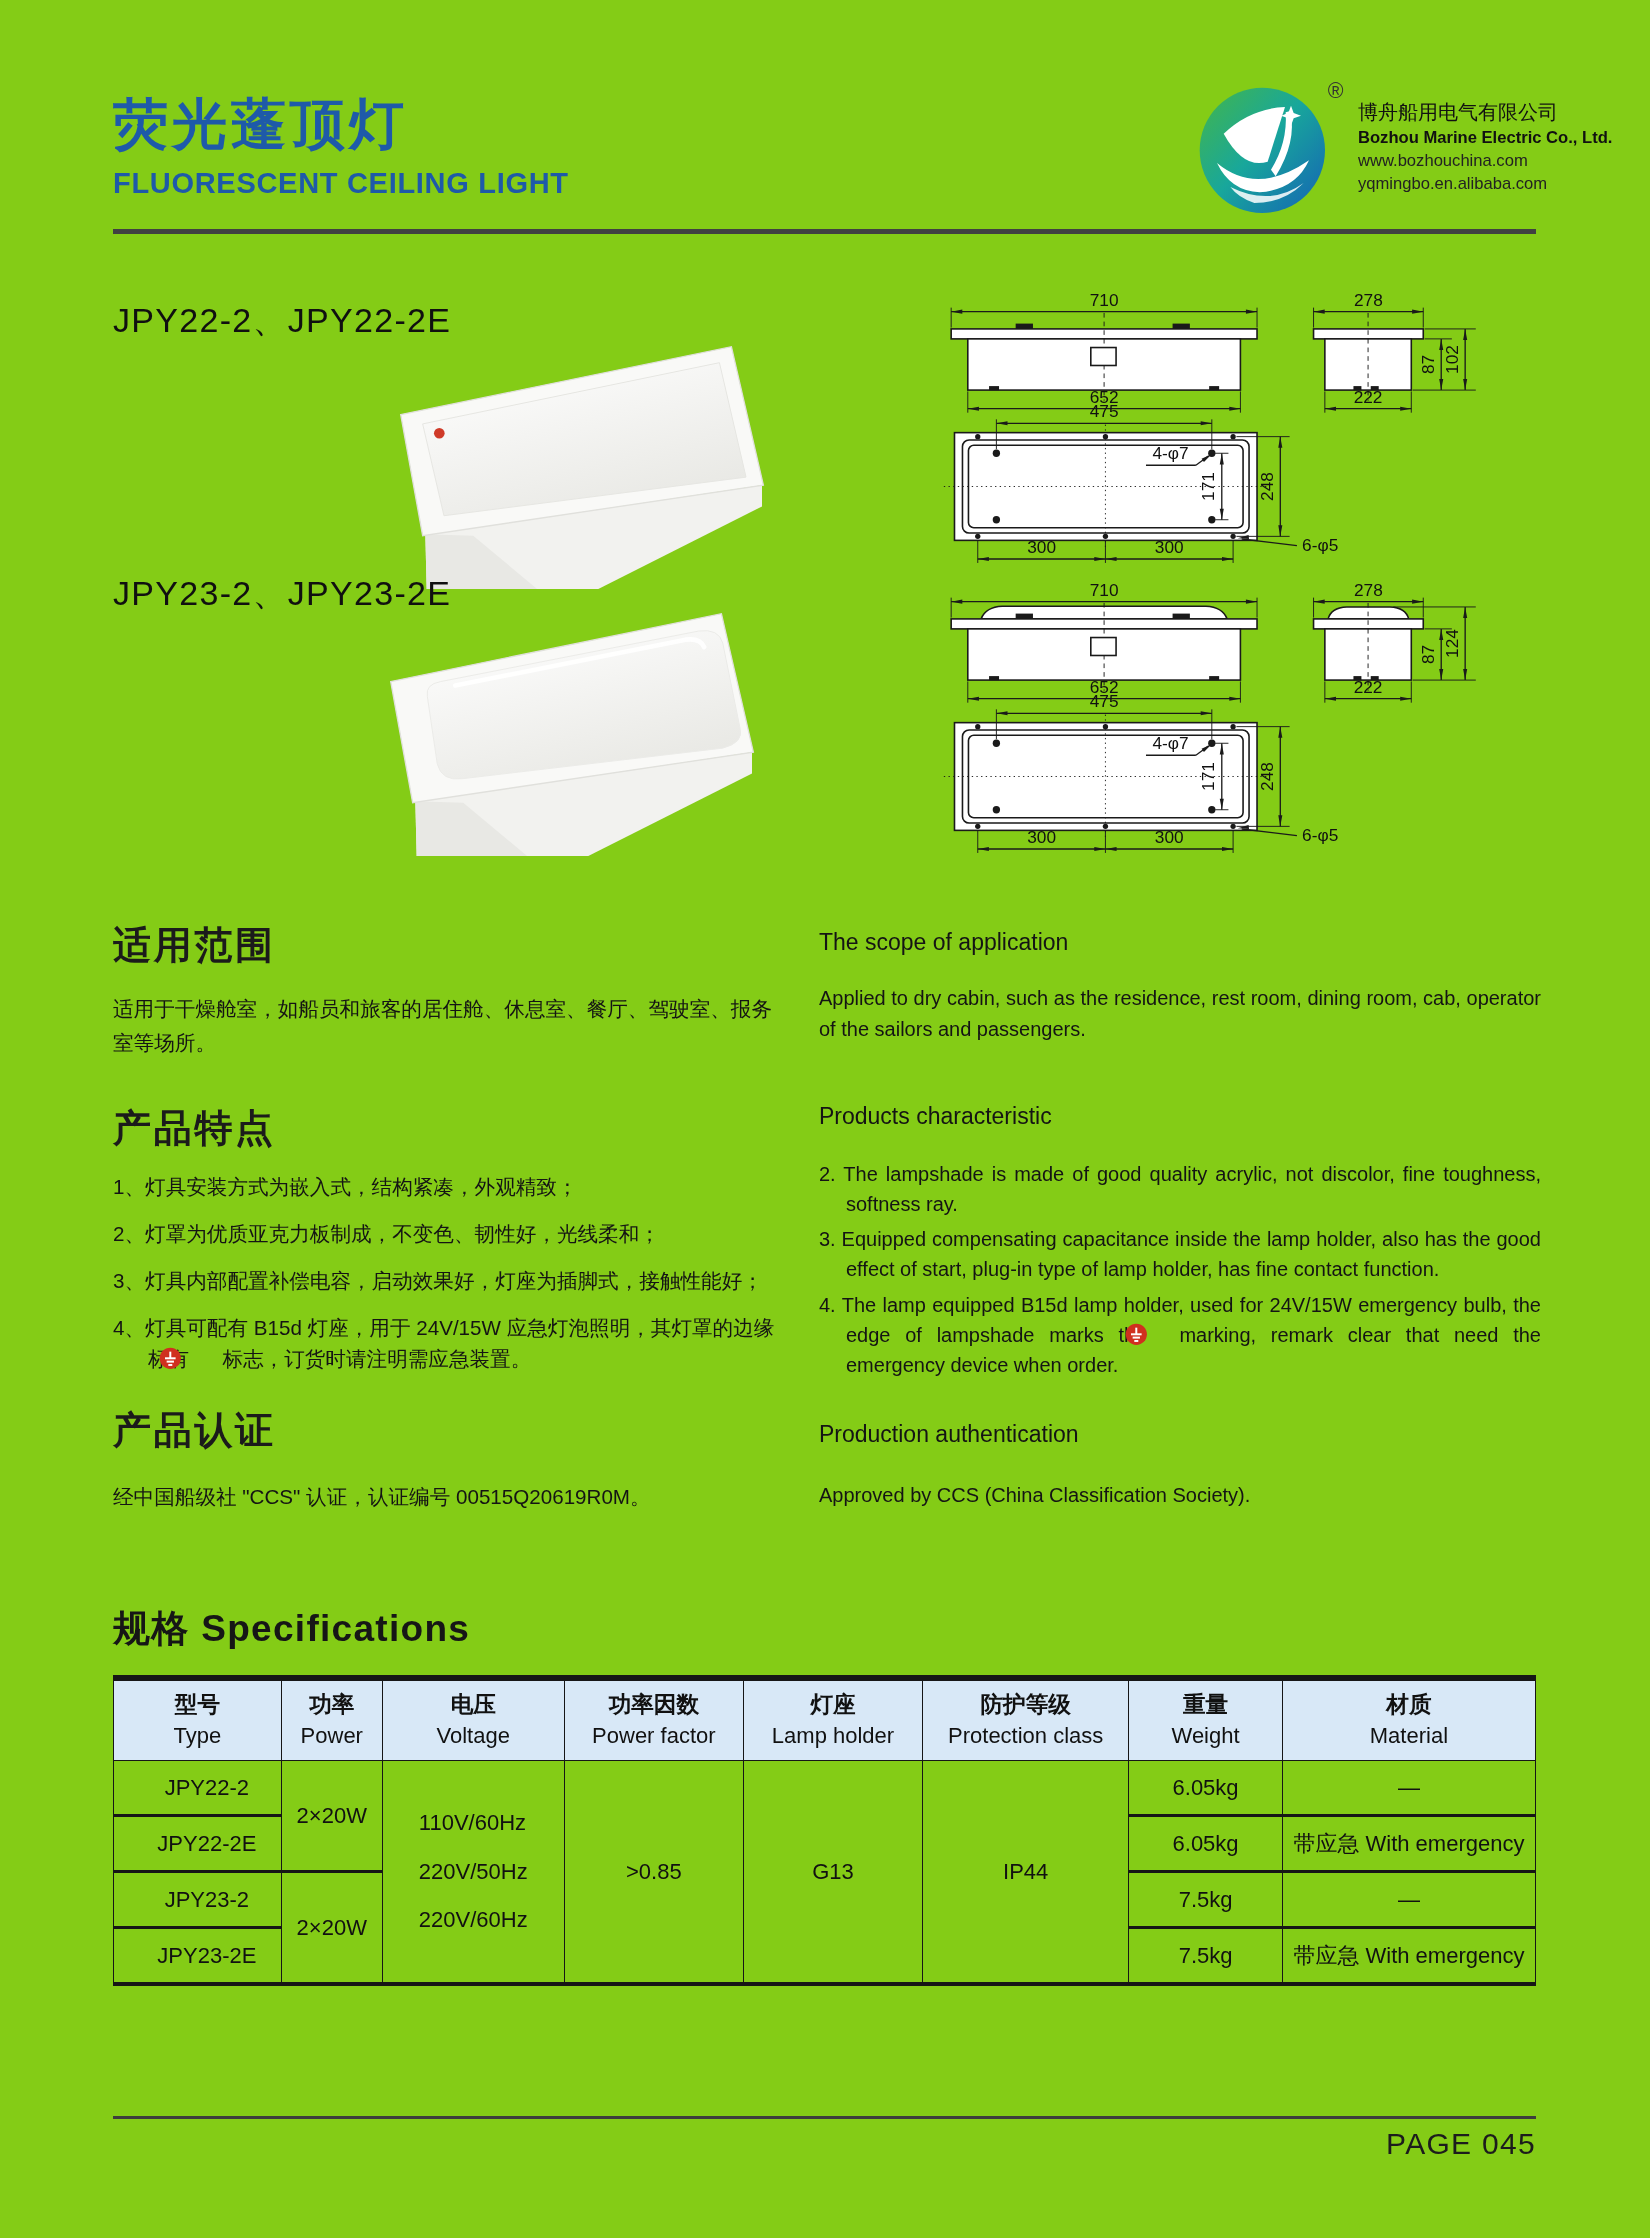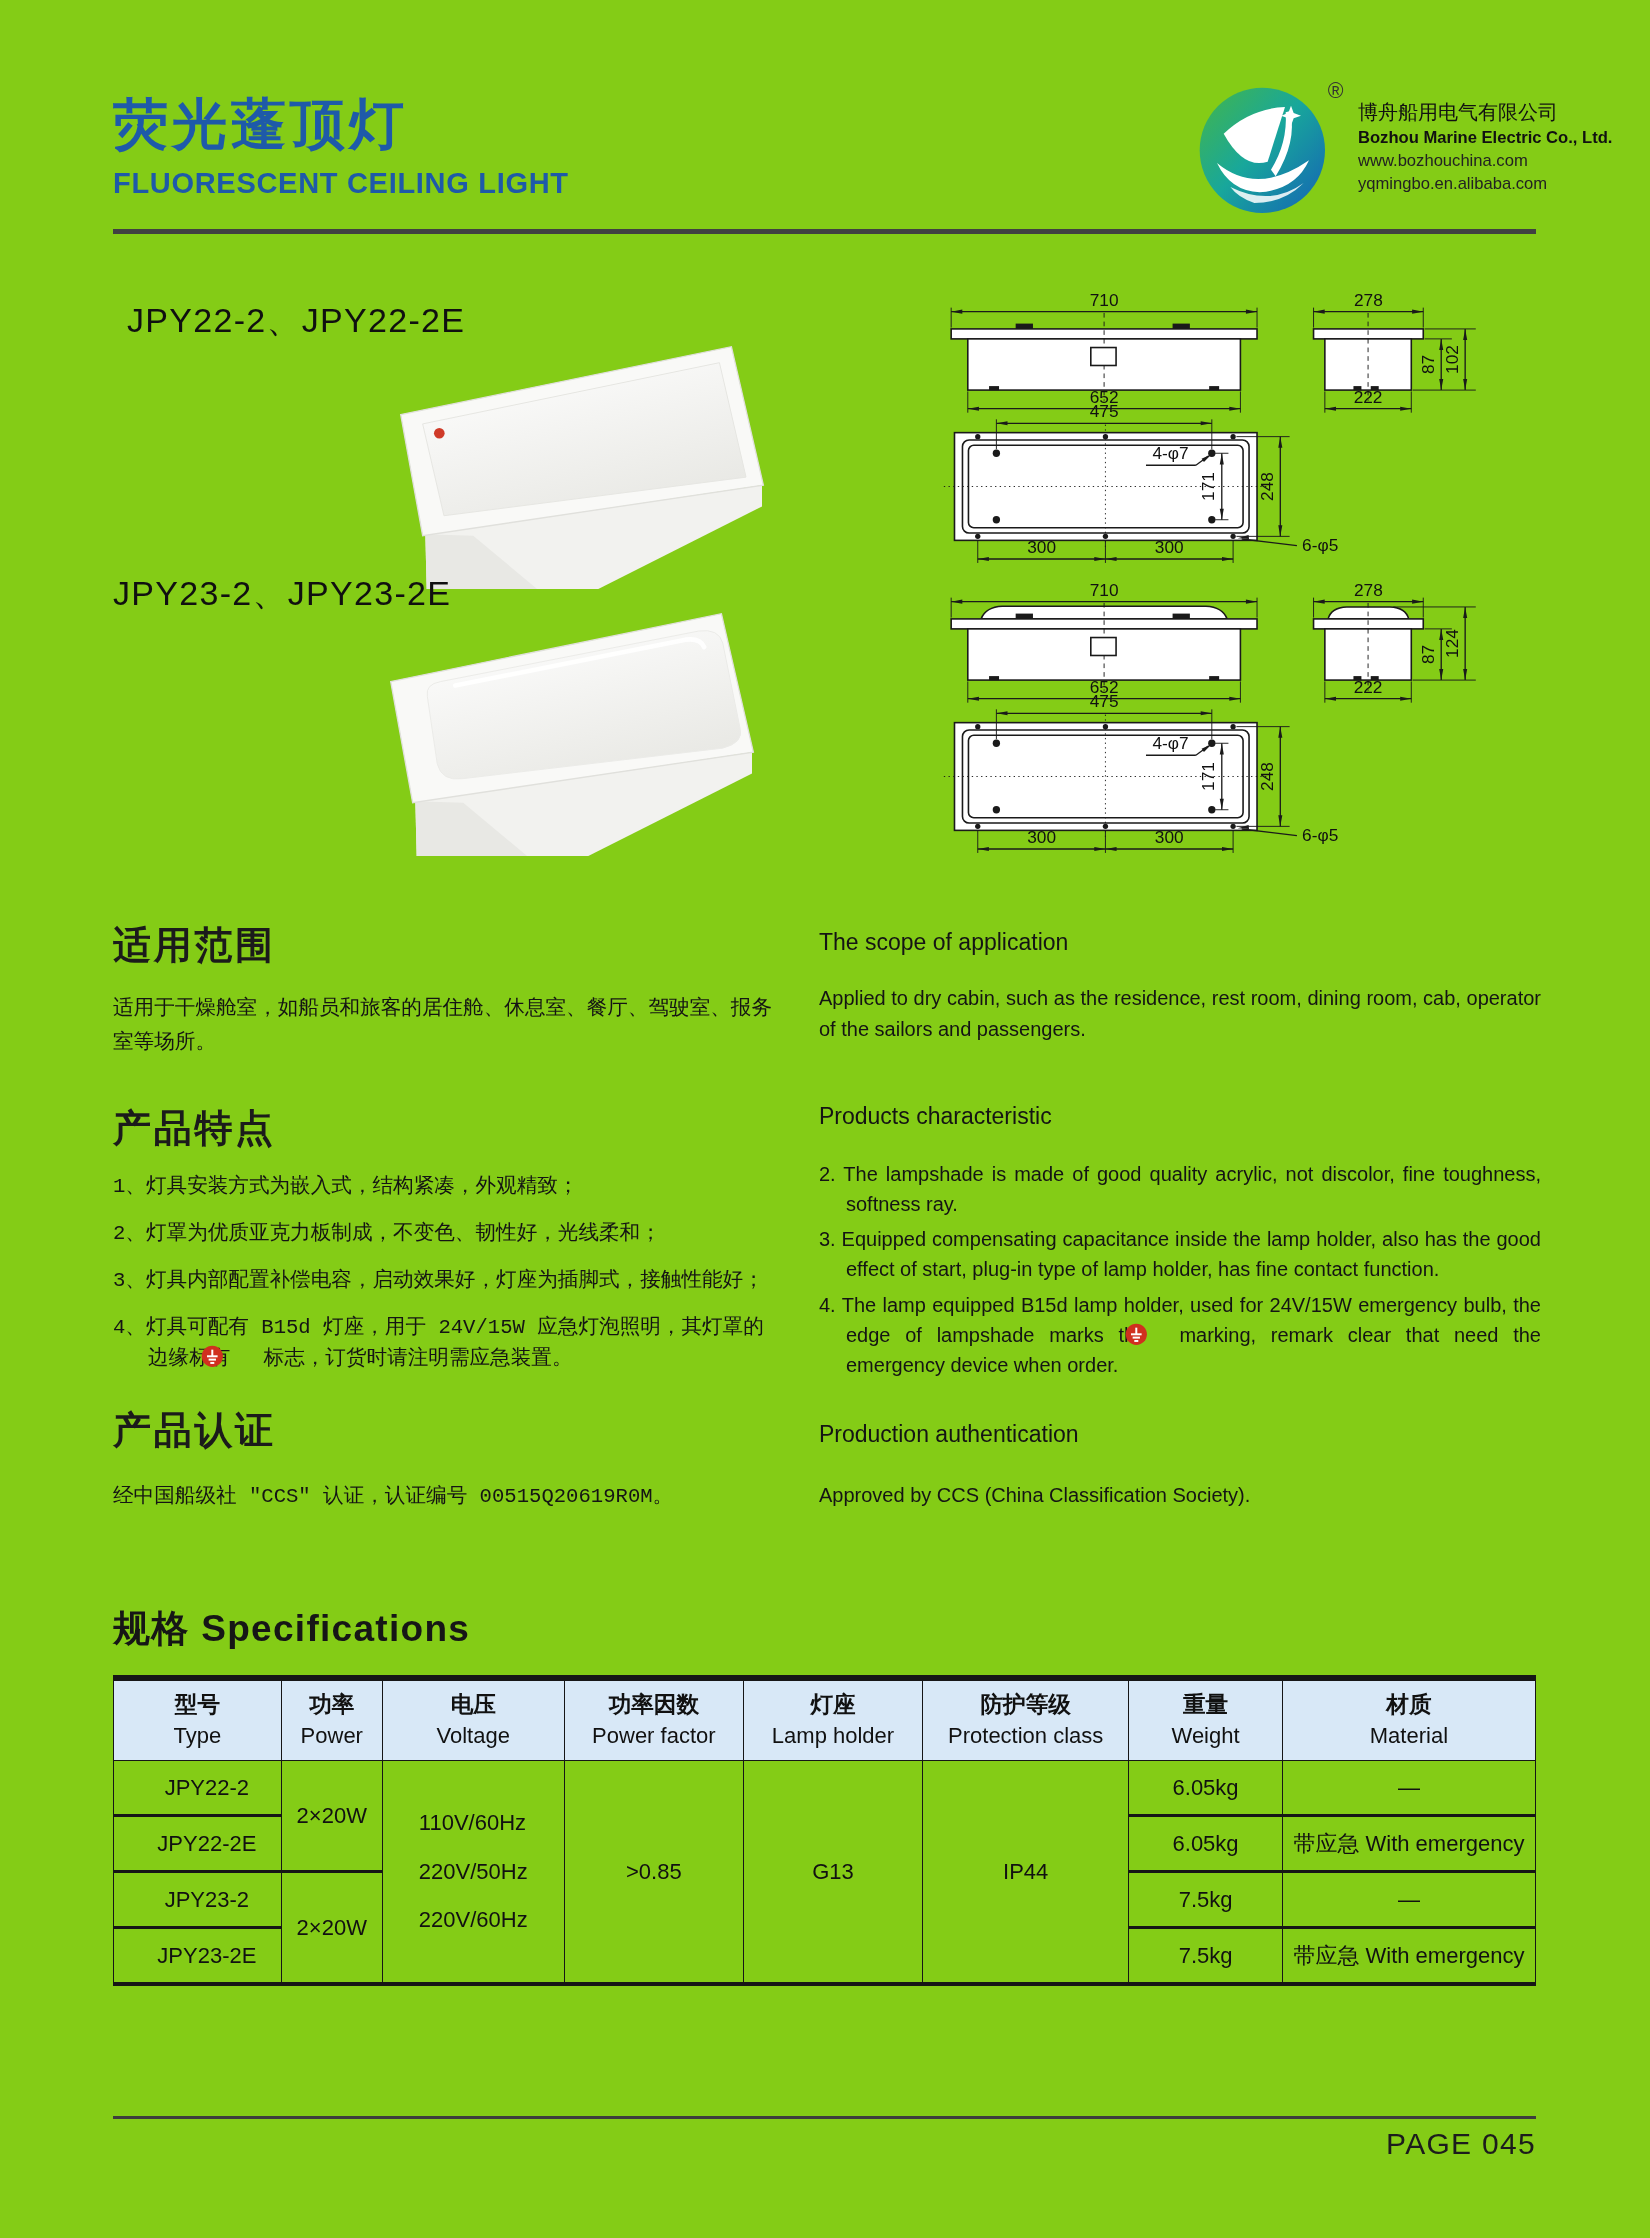--- a/index.html
+++ b/index.html
@@ -13,33 +13,33 @@
   .logo-svg{left:1189px;top:67px;}
   .company{left:1358px;top:100px;width:200px;line-height:1.2;}
   .company .c-zh{font-size:20px;font-weight:400;color:#111;white-space:nowrap;}
   .company .c-en{font-size:16.6px;font-weight:700;color:#111;margin-top:4px;white-space:nowrap;}
   .company .c-url{font-size:16.6px;color:#222;margin-top:2.7px;white-space:nowrap;line-height:1.25;}
   .company .c-url:first-of-type{margin-top:12px;}
   .head-rule{left:113px;top:229px;width:1423px;height:5.3px;background:#414141;}
 
   
   .model-h{font-size:34px;font-weight:500;color:#101010;letter-spacing:1.3px;line-height:1;white-space:nowrap;}
-  .model-1{left:127px;top:303px;}
+  .model-1{left:113px;top:303px;}
   .model-2{left:113px;top:576px;}
   .photo-svg,.draw-svg{overflow:visible;}
   .photo-1{left:251px;top:336px;}
   .photo-2{left:241px;top:600px;}
   .draw-1{left:888px;top:281px;}
   .draw-2{left:888px;top:571px;}
   .draw-svg text{font-family:"Liberation Sans","DejaVu Sans",sans-serif;}
 
   
   .h-zh{font-size:38px;font-weight:600;color:#1b1b1b;letter-spacing:2.7px;line-height:1;white-space:nowrap;}
   .h-en{font-size:23px;font-weight:500;color:#141414;line-height:1;white-space:nowrap;}
-  .b-zh{font-size:20.6px;color:#141414;line-height:1.65;font-family:Liberation Mono, monospace;}
+  .b-zh{font-size:20.6px;color:#141414;line-height:1.65;}
   .b-en{font-size:20px;color:#141414;line-height:1.55;text-align:justify;}
   .zh-col{width:665px;}
   .en-col{width:722px;}
   .zh-item{padding-left:35px;text-indent:-35px;margin-bottom:16px;line-height:1.5;}
   .en-item{padding-left:27px;text-indent:-27px;margin-bottom:5.3px;line-height:1.5;text-align:justify;}
   .em-icon{display:inline-block;width:22.6px;height:22.6px;vertical-align:-4px;margin:0 5.3px;}
 
   
   .spec-h{left:113px;top:1610px;font-size:37px;font-weight:600;color:#161616;letter-spacing:1.3px;line-height:1;}
   .spec-wrap{left:113px;top:1675px;width:1423px;}

